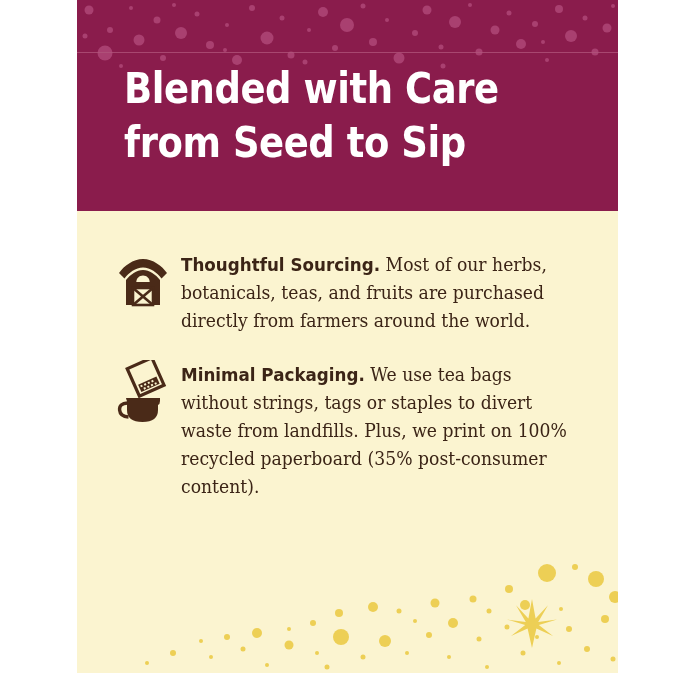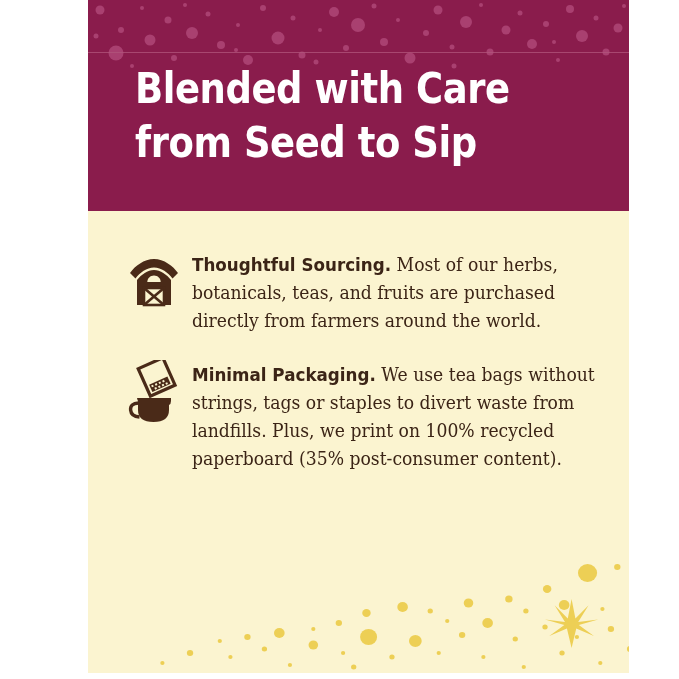--- a/index.html
+++ b/index.html
@@ -8,21 +8,21 @@
     background: #ffffff;
   }
   body {
     width: 679px;
     height: 679px;
     font-family: "Liberation Serif", serif;
     overflow: hidden;
   }
   .poster {
     position: absolute;
-    left: 88px;
+    left: 77px;
     top: 0px;
     width: 541px;
     height: 673px;
     background: #000000;
     overflow: hidden;
   }
   
   .header {
     position: relative;
     width: 100%;
@@ -60,21 +60,20 @@
     transform: scaleX(0.88);
     transform-origin: left top;
     white-space: pre-line;
   }
   
   .body-area {
     position: relative;
     width: 100%;
     height: 462px;
     background: #fbf4d0;
-    padding-left: 34px;
   }
   .items {
     position: absolute;
     left: 0;
     top: 38px;
     width: 100%;
   }
   .item {
     position: relative;
     display: flex;

